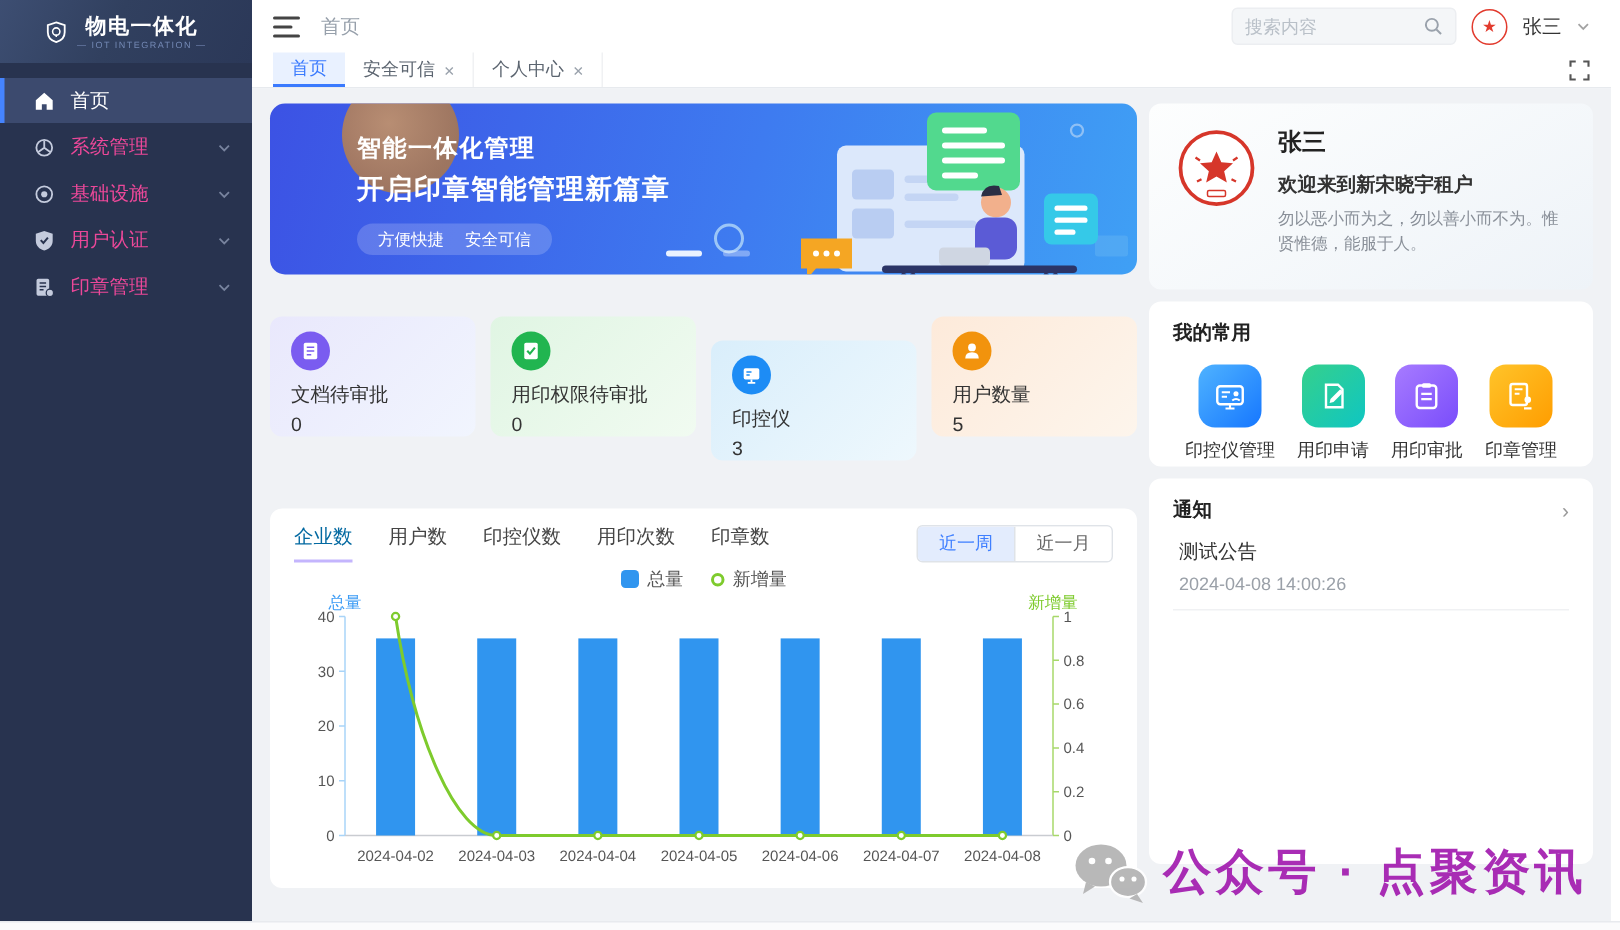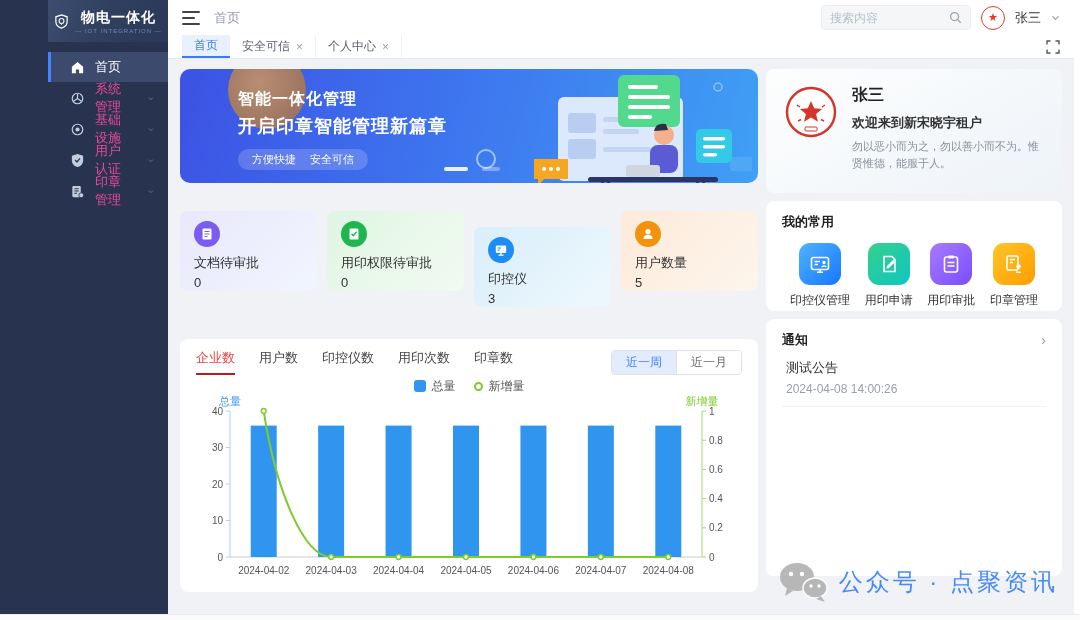--- a/index.html
+++ b/index.html
@@ -2,21 +2,21 @@
 <html><head>
 <meta charset="utf-8">
 <style>
   * { margin:0; padding:0; box-sizing:border-box; }
   html,body { width:1080px; height:620px; overflow:hidden; }
   body { font-family:"Liberation Sans","DejaVu Sans",sans-serif; background:#fff; position:relative; }
   .page { width:1080px; height:620px; position:relative; background:#fff; }
   .app { position:absolute; left:0; top:0; width:1074px; height:614px; display:flex; }
 
   
-  .sidebar { width:168px; height:100%; background:#28334f; flex:none; display:flex; flex-direction:column;padding-left:48px; }
+  .sidebar { width:168px; height:100%; background:#28334f; flex:none; display:flex; flex-direction:column; }
   .logo { height:42px; background:linear-gradient(115deg,#3d4e72 0%,#31405f 45%,#2b3858 100%); display:flex; align-items:center; justify-content:center; gap:6px; }
   .logo-txt { display:flex; flex-direction:column; align-items:center; }
   .logo-title { color:#fff; font-size:14px; font-weight:bold; letter-spacing:1px; }
   .logo-sub { color:#7388b4; font-size:6px; letter-spacing:1px; margin-top:1px; }
   .menu { margin-top:10px; }
   .menu-item { height:30px; display:flex; align-items:center; padding:0 14px 0 22px; color:#ec4899; font-size:13px; gap:10px; cursor:pointer; position:relative; margin-bottom:1px; }
   .menu-item .grow { flex:1; }
   .menu-item.active { background:#3c4a6e; color:#fff; }
   .menu-item.active::before { content:""; position:absolute; left:0; top:0; bottom:0; width:3px; background:#4584ff; }
   .mi-icon { width:15px; height:15px; flex:none; }
@@ -70,21 +70,21 @@
   .stat-ic { width:26px; height:26px; border-radius:50%; display:flex; align-items:center; justify-content:center; }
   .stat-ic.i1{background:#7a5cf0;} .stat-ic.i2{background:#21b550;} .stat-ic.i3{background:#1d8cf5;} .stat-ic.i4{background:#f2930d;}
   .stat-label { font-size:13px; color:#333; margin-top:7px; }
   .stat-value { font-size:13px; color:#333; margin-top:3px; }
 
   
   .chart-card { margin-top:32px; height:253px; background:#fff; border-radius:8px; padding:10px 16px 8px 16px; position:relative; }
   .chart-head { display:flex; align-items:center; }
   .ctabs { display:flex; gap:24px; font-size:13px; color:#444; }
   .ctab { padding-bottom:6px; cursor:pointer; }
-  .ctab.active { color:#ef4444; border-bottom:2px solid #b91c1c; }
+  .ctab.active { color:#0369a1; border-bottom:2px solid #c4b5fd; }
   .range-toggle { margin-left:auto; display:flex; border:1px solid #dfe3e8; border-radius:4px; overflow:hidden; font-size:12px; }
   .range-btn { padding:3px 14px; background:#fff; color:#666; cursor:pointer; }
   .range-btn.active { background:#e3ecfd; color:#4080ff; }
   .range-btn + .range-btn { border-left:1px solid #dfe3e8; }
   .legend { display:flex; justify-content:center; align-items:center; gap:18px; margin-top:2px; height:18px; }
   .lg-item { display:flex; align-items:center; gap:6px; font-size:12px; color:#555; }
   .lg-sq { width:12px; height:12px; border-radius:3px; background:#3095ef; }
   .lg-ring { width:9px; height:9px; border-radius:50%; border:2px solid #7ecb2d; background:#fff; }
 
   
@@ -109,21 +109,21 @@
 
   .notice-card { margin-top:8px; height:257px; padding:12px 16px; }
   .notice-head { display:flex; align-items:center; }
   .notice-more { margin-left:auto; color:#999; font-size:14px; cursor:pointer; }
   .notice-item { margin-top:10px; padding:0 4px 10px 4px; border-bottom:1px solid #f0f1f3; }
   .ni-title { font-size:13px; color:#333; }
   .ni-time { font-size:12px; color:#9aa0a8; margin-top:5px; }
 
   
   .watermark { position:absolute; right:22px; bottom:16px; display:flex; align-items:center; gap:10px; z-index:9; opacity:.92; pointer-events:none; }
-  .wm-text { font-size:24px; color:#3b82f6; font-weight:400; letter-spacing:3px; }
+  .wm-text { font-size:32px; color:#a21caf; font-weight:700; letter-spacing:3px; }
 
   .edge-right { position:absolute; right:0; top:0; width:6px; height:620px; background:#fff; }
   .edge-bottom { position:absolute; left:0; bottom:0; width:1080px; height:6px; background:#fbfbfc; border-top:1px solid #e8eaee; }
 </style>
 </head>
 <body>
 
 <div class="page">
   <div class="app">
 

